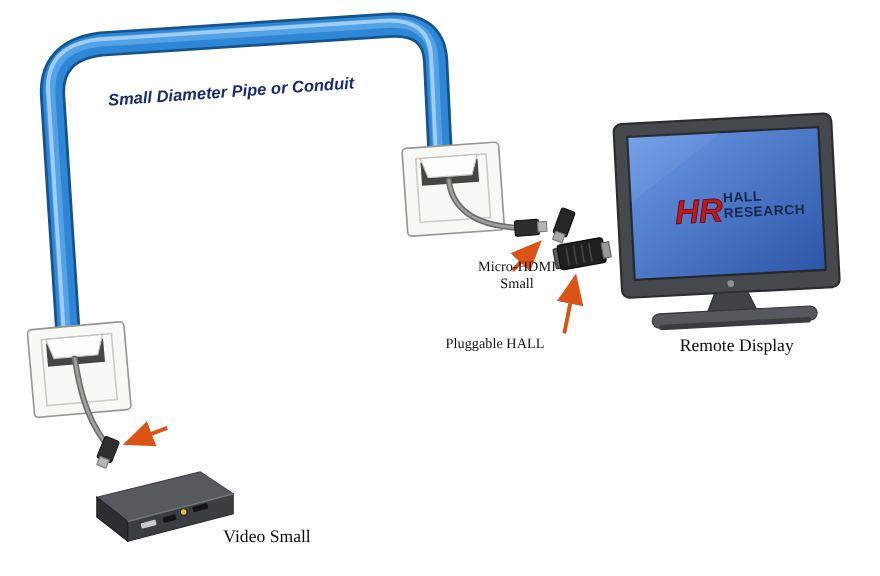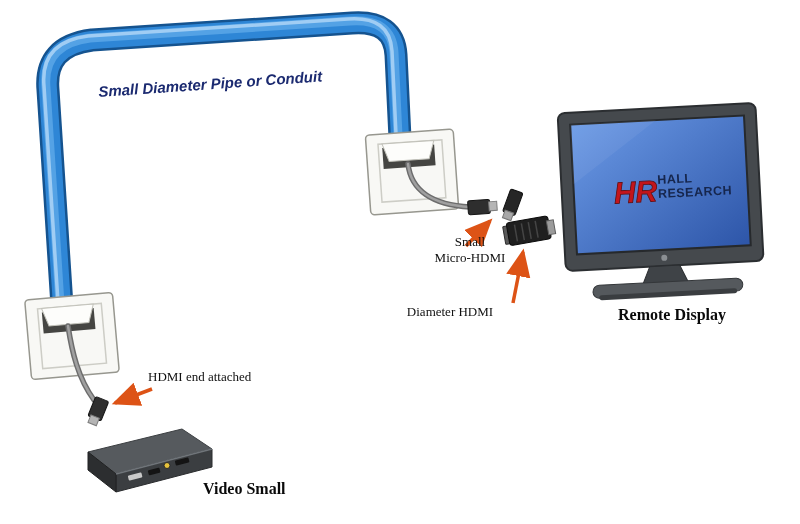--- a/index.html
+++ b/index.html
@@ -10,21 +10,21 @@
   #diagram-svg{position:absolute;left:0;top:0;}
   .label{position:absolute;color:#101010;font-size:13px;line-height:1.25;}
   .label-center{text-align:center;}
   .pipe-label{
     position:absolute;left:98px;top:74px;width:260px;
     font-family:"Liberation Sans", sans-serif;
     font-weight:bold;font-style:italic;font-size:15px;color:#1b2a70;
     transform:rotate(-4deg);white-space:nowrap;
   }
   .device-label{
-    position:absolute;font-weight:bold;font-size:16px;color:#0a0a0a;
+    position:absolute;font-weight:normal;font-size:16px;color:#0a0a0a;
     font-family:"Liberation Serif", serif;white-space:nowrap;
   }
   .callout{font-family:"Liberation Serif", serif;}
 </style>
 </head>
 <body>
 
 <div id="stage">
 
   <svg id="diagram-svg" width="800" height="524" viewBox="0 0 800 524">
@@ -120,28 +120,27 @@
 
     <g stroke="#dd5316" stroke-width="3.5" fill="none">
       <line x1="152" y1="389" x2="115" y2="403" marker-end="url(#arrowhead)"></line>
       <line x1="466" y1="246" x2="490" y2="221" marker-end="url(#arrowhead)"></line>
       <line x1="513" y1="303" x2="523" y2="252" marker-end="url(#arrowhead)"></line>
     </g>
   </svg>
 
   <div class="pipe-label">Small Diameter Pipe or Conduit</div>
 
-  <div class="label callout" style="left:148px;top:369px;white-space:nowrap;">HDMI end attached</div>
 
   <div class="label callout label-center" style="left:412px;top:234px;width:116px;">
+    <div>Micro-HDMI</div>
     <div>Small</div>
-    <div>Micro-HDMI</div>
   </div>
 
   <div class="label callout label-center" style="left:392px;top:304px;width:116px;">
-    <div>Diameter HDMI</div>
+    <div>Pluggable HALL</div>
   </div>
 
   <div class="device-label" style="left:203px;top:480px;">Video Small</div>
 
   <div class="device-label" style="left:618px;top:306px;">Remote Display</div>
 
 </div>
 
 </body></html>

